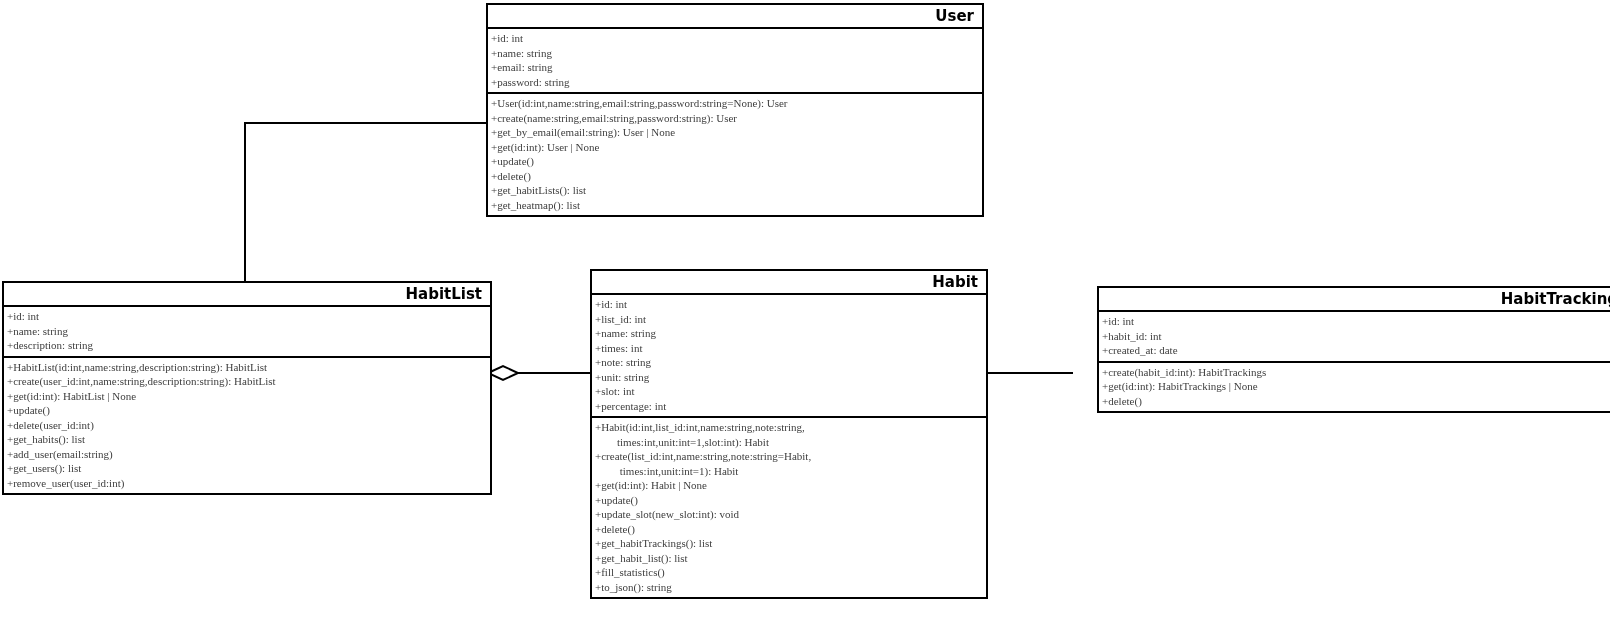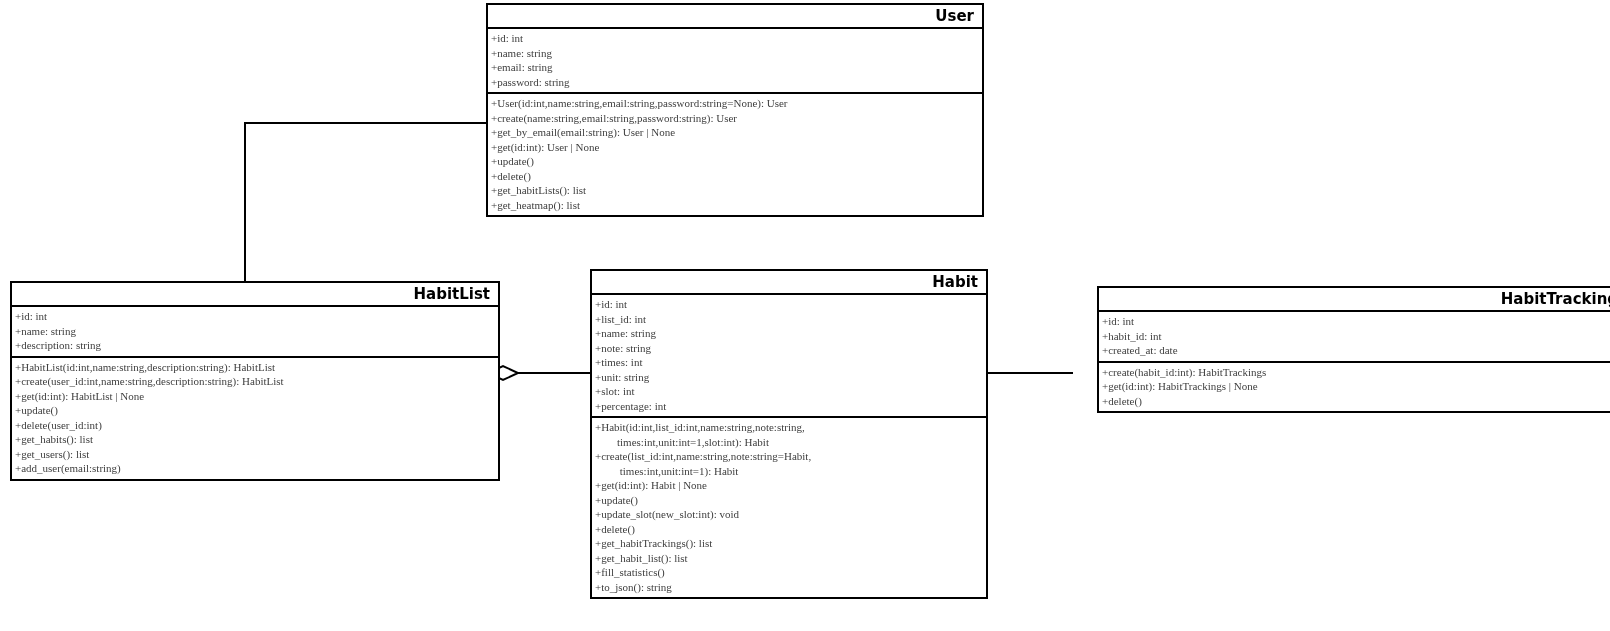--- a/index.html
+++ b/index.html
@@ -81,47 +81,48 @@
         <div class="member-line">+create(name:string,email:string,password:string): User</div>
         <div class="member-line">+get_by_email(email:string): User | None</div>
         <div class="member-line">+get(id:int): User | None</div>
         <div class="member-line">+update()</div>
         <div class="member-line">+delete()</div>
         <div class="member-line">+get_habitLists(): list</div>
         <div class="member-line">+get_heatmap(): list</div>
       </div>
   </div>
 
-  <div class="uml-class" style="left:10px; top:281px; width:486px;">
+  <div class="uml-class" style="left:2px; top:281px; width:486px;">
     <div class="uml-title">HabitList</div>
     <div class="uml-sec uml-attrs">
         <div class="member-line">+id: int</div>
         <div class="member-line">+name: string</div>
         <div class="member-line">+description: string</div>
       </div>
     <div class="uml-sec uml-methods">
         <div class="member-line">+HabitList(id:int,name:string,description:string): HabitList</div>
         <div class="member-line">+create(user_id:int,name:string,description:string): HabitList</div>
         <div class="member-line">+get(id:int): HabitList | None</div>
         <div class="member-line">+update()</div>
         <div class="member-line">+delete(user_id:int)</div>
         <div class="member-line">+get_habits(): list</div>
+        <div class="member-line">+add_user(email:string)</div>
         <div class="member-line">+get_users(): list</div>
-        <div class="member-line">+add_user(email:string)</div>
+        <div class="member-line">+remove_user(user_id:int)</div>
       </div>
   </div>
 
   <div class="uml-class" style="left:590px; top:269px; width:394px;">
     <div class="uml-title">Habit</div>
     <div class="uml-sec uml-attrs">
         <div class="member-line">+id: int</div>
         <div class="member-line">+list_id: int</div>
         <div class="member-line">+name: string</div>
+        <div class="member-line">+times: int</div>
         <div class="member-line">+note: string</div>
-        <div class="member-line">+times: int</div>
         <div class="member-line">+unit: string</div>
         <div class="member-line">+slot: int</div>
         <div class="member-line">+percentage: int</div>
       </div>
     <div class="uml-sec uml-methods">
         <div class="member-line">+Habit(id:int,list_id:int,name:string,note:string,</div>
         <div class="member-line">        times:int,unit:int=1,slot:int): Habit</div>
         <div class="member-line">+create(list_id:int,name:string,note:string=Habit,</div>
         <div class="member-line">         times:int,unit:int=1): Habit</div>
         <div class="member-line">+get(id:int): Habit | None</div>

